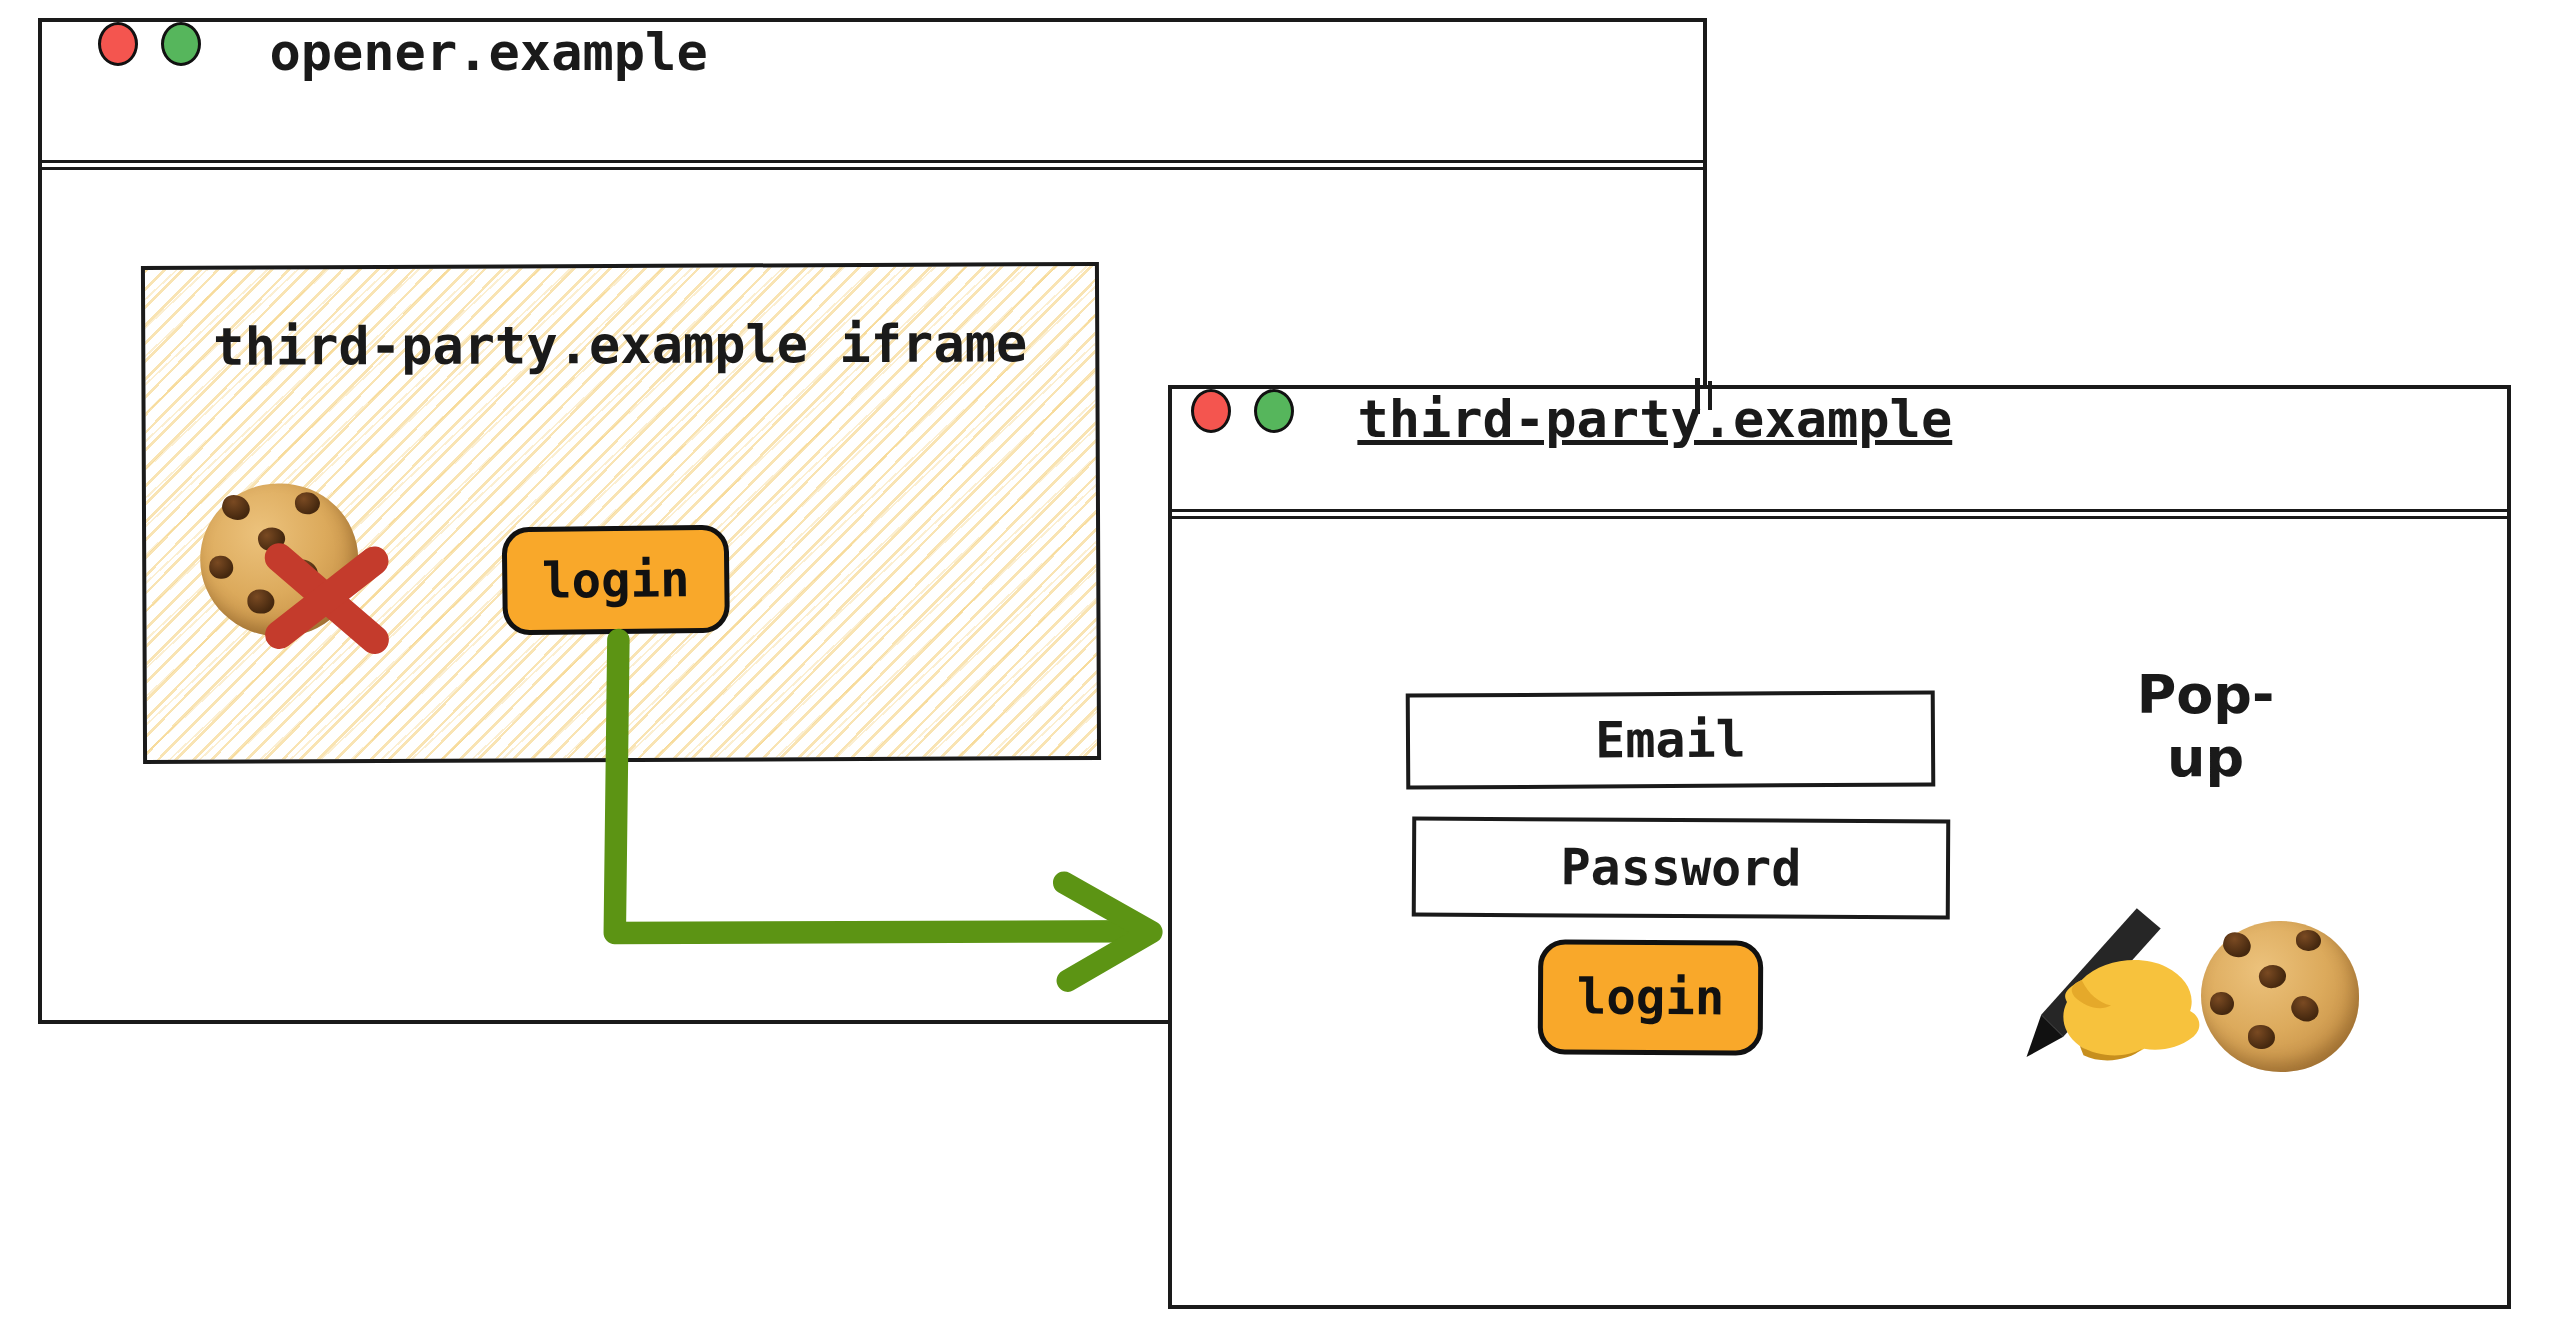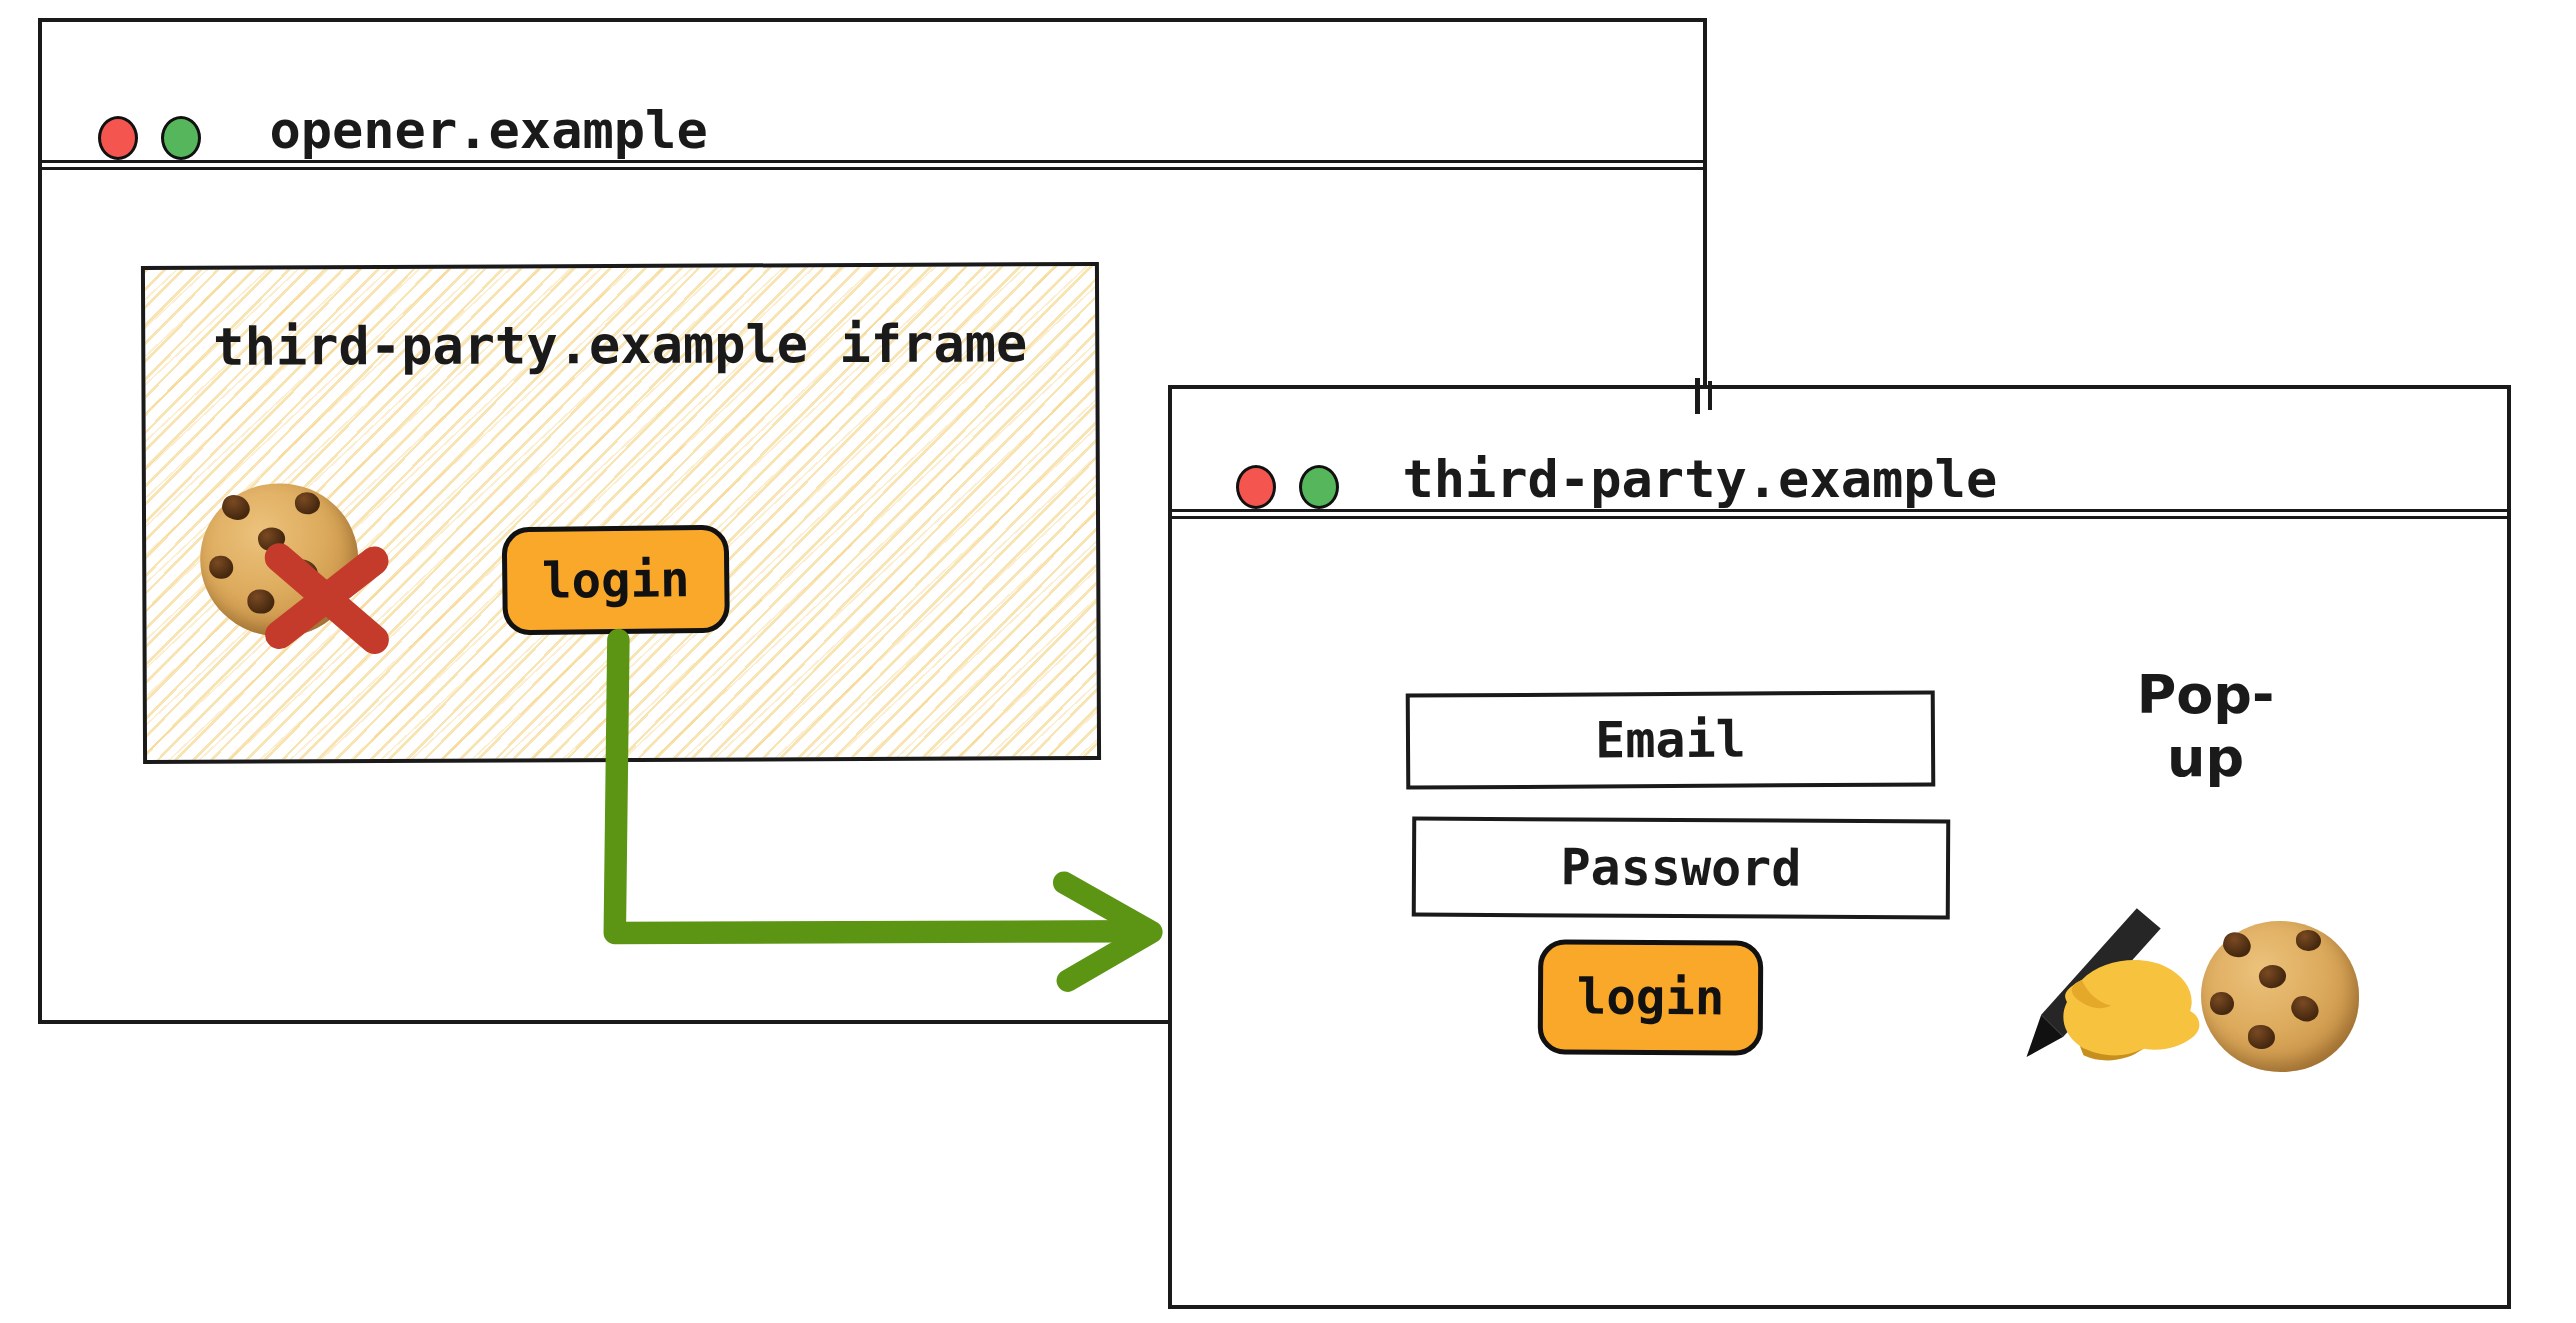--- a/index.html
+++ b/index.html
@@ -9,23 +9,23 @@
   }
   
   .hatch{
     background-image:
       repeating-linear-gradient(135deg, rgba(243,201,104,0.50) 0px, rgba(243,201,104,0.50) 2.7px, transparent 2.7px, transparent 12.6px),
       repeating-linear-gradient(137deg, rgba(243,201,104,0.30) 0px, rgba(243,201,104,0.30) 1.8px, transparent 1.8px, transparent 20.7px);
   }
   .window{position:absolute;border:4.5px solid #1a1a1a;background:#ffffff;}
   .window-opener{left:38px;top:18px;width:1661px;height:998px;z-index:1;}
   .window-popup{left:1168px;top:385px;width:1335px;height:916px;z-index:3;}
-  .titlebar{position:absolute;top:0;left:0;right:0;display:flex;align-items:flex-end;border-bottom:3.6px solid #1a1a1a;}
+  .titlebar{position:absolute;top:0;left:0;right:0;display:flex;align-items:flex-start;border-bottom:3.6px solid #1a1a1a;}
   .window-opener .titlebar{height:138px;padding-left:56px;background:#fff;}
-  .window-popup .titlebar{height:120px;padding-left:64px;}
+  .window-popup .titlebar{height:120px;padding-left:19px;text-decoration:underline;}
   .titlebar::after{content:"";position:absolute;left:0;right:0;bottom:-10px;height:2.7px;background:#1a1a1a;}
   .dot{width:34px;height:38px;border-radius:50%;border:3.6px solid #111;flex:0 0 auto;}
   .dot + .dot{margin-left:23.4px;}
   .dot-red{background:#f4554f;}
   .dot-green{background:#56b65c;}
   .window-title{font-weight:700;font-size:52px;letter-spacing:0px;white-space:nowrap;}
   .window-opener .window-title{margin-left:68px;}
   .window-popup .window-title{margin-left:63px;}
 
   .body-area{position:absolute;left:0;right:0;bottom:8px;}

